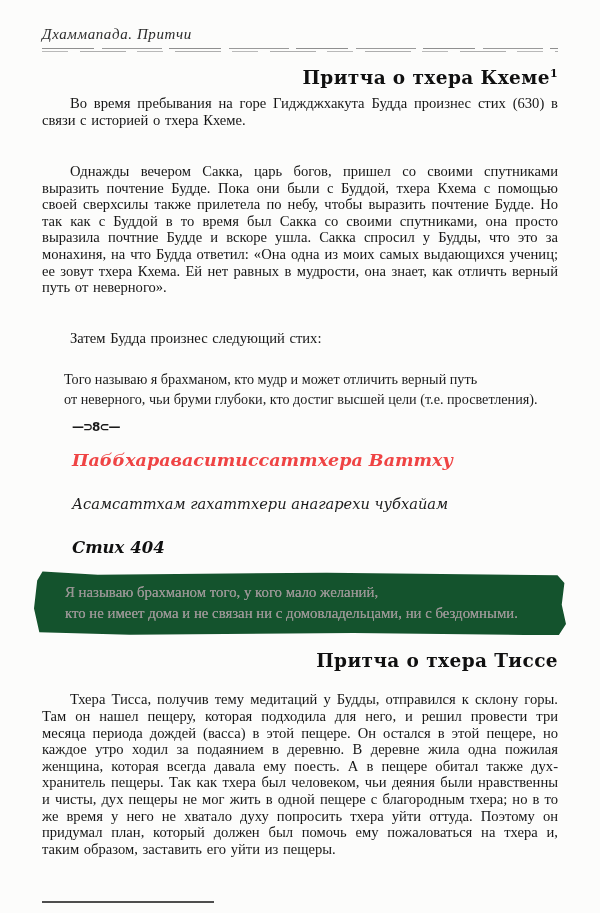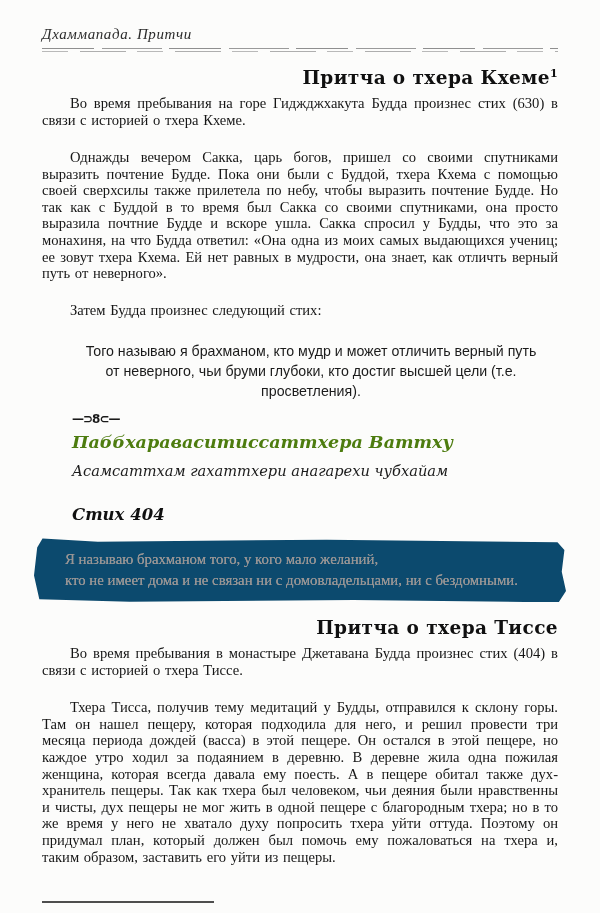--- a/index.html
+++ b/index.html
@@ -42,77 +42,76 @@
     color:#101010;
     margin-top:15px;
   }
   .section-title sup{font-size:11px;}
   
   .para{
     font-size:14.6px;
     line-height:16.6px;
     text-align:justify;
     text-indent:28px;
-    margin-top:6px;
+    margin-top:20px;
     word-spacing:1px;
   }
   .para.first{margin-top:7px;}
   
   .verse{
     margin-left:22px;
     margin-top:8px;
-    font-family:Liberation Sans, sans-serif;
+    font-family:Liberation Serif, serif;
     font-size:14.2px;
     line-height:20px;
     color:#1b1b1b;
-    text-align:center;
   }
   
   .divider-ornament{
     margin-left:30px;
     margin-top:11px;
     font-family:"DejaVu Sans",sans-serif;
     font-weight:bold;
     font-size:12px;
     letter-spacing:-1px;
     color:#1a1a1a;
   }
   
   .pali-heading{
     margin-left:30px;
-    margin-top:6px;
+    margin-top:16px;
     font-family:"DejaVu Serif",serif;
     font-weight:bold;
     font-style:italic;
     font-size:17.5px;
-    color:#4d7c0f;
+    color:#ef4444;
   }
   .pali-line{
     margin-left:30px;
     font-family:"DejaVu Serif",serif;
     font-style:italic;
     font-size:14.6px;
     line-height:20px;
     color:#1b1b1b;
   }
-  .pali-line.firstline{margin-top:9px;}
+  .pali-line.firstline{margin-top:24px;}
   .stih-label{
     margin-left:30px;
     margin-top:24px;
     font-family:"DejaVu Serif",serif;
     font-weight:bold;
     font-style:italic;
     font-size:16.5px;
     color:#101010;
   }
   .verse404{margin-top:5px;}
   
   .quote-box{
     margin:14px -8px 0 -8px;
-    background:#0c4a6e;
+    background:#14532d;
     padding:11px 18px 11px 31px;
     clip-path:polygon(0.6% 14%,1.6% 0%,12% 5%,55% 2%,98.4% 6%,99.7% 18%,99.2% 52%,100% 82%,98.6% 100%,60% 96%,18% 99%,1% 95%,0% 58%);
     filter:blur(0.3px);
   }
   .quote-line{
     font-family:"Liberation Serif",serif;
     font-size:14.8px;
     line-height:21px;
     color:#989493;
     text-shadow:0 0 0.6px #a5a2a1;
@@ -155,20 +154,19 @@
 
   <div class="stih-label">Стих 404</div>
 
   <div class="quote-box">
     <div class="quote-line">Я называю брахманом того, у кого мало желаний,</div>
     <div class="quote-line">кто не имеет дома и не связан ни с домовладельцами, ни с бездомными.</div>
   </div>
 
   <div class="section-title">Притча о тхера Тиссе</div>
 
-  <p class="para first">Во время пребывания в монастыре Джетавана Будда произнес стих (404) в связи с историей о тхера Тиссе.</p>
   <p class="para">Тхера Тисса, получив тему медитаций у Будды, отправился к склону горы. Там он нашел пещеру, которая подходила для него, и решил провести три месяца периода дождей (васса) в этой пещере. Он остался в этой пещере, но каждое утро ходил за подаянием в деревню. В деревне жила одна пожилая женщина, которая всегда давала ему поесть. А в пещере обитал также дух-хранитель пещеры. Так как тхера был человеком, чьи деяния были нравственны и чисты, дух пещеры не мог жить в одной пещере с благородным тхера; но в то же время у него не хватало духу попросить тхера уйти оттуда. Поэтому он придумал план, который должен был помочь ему пожаловаться на тхера и, таким образом, заставить его уйти из пещеры.</p>
 
   <div class="spacer"></div>
 
   <div class="footnote-rule"></div>
 
 </div>
 
 </body></html>

